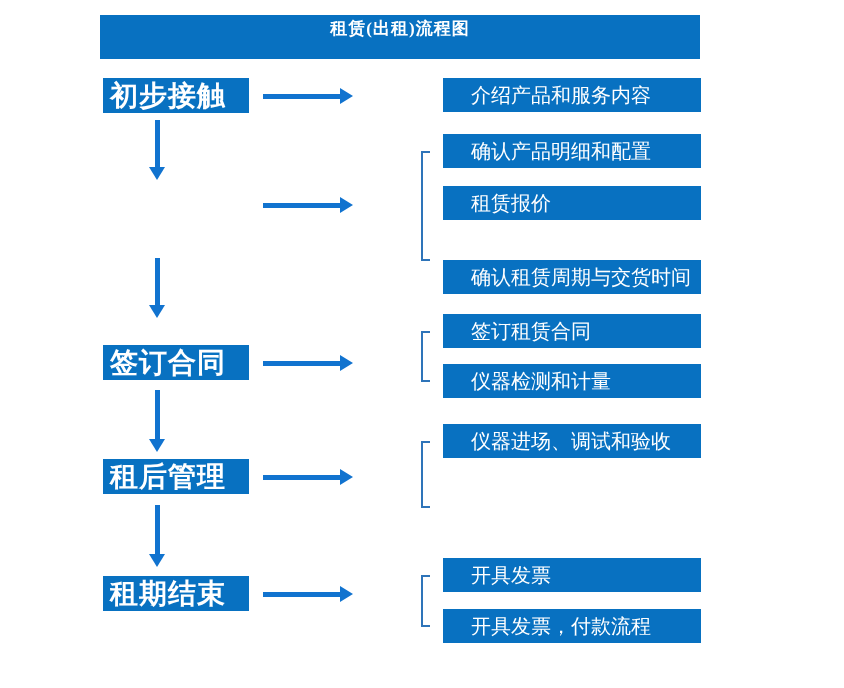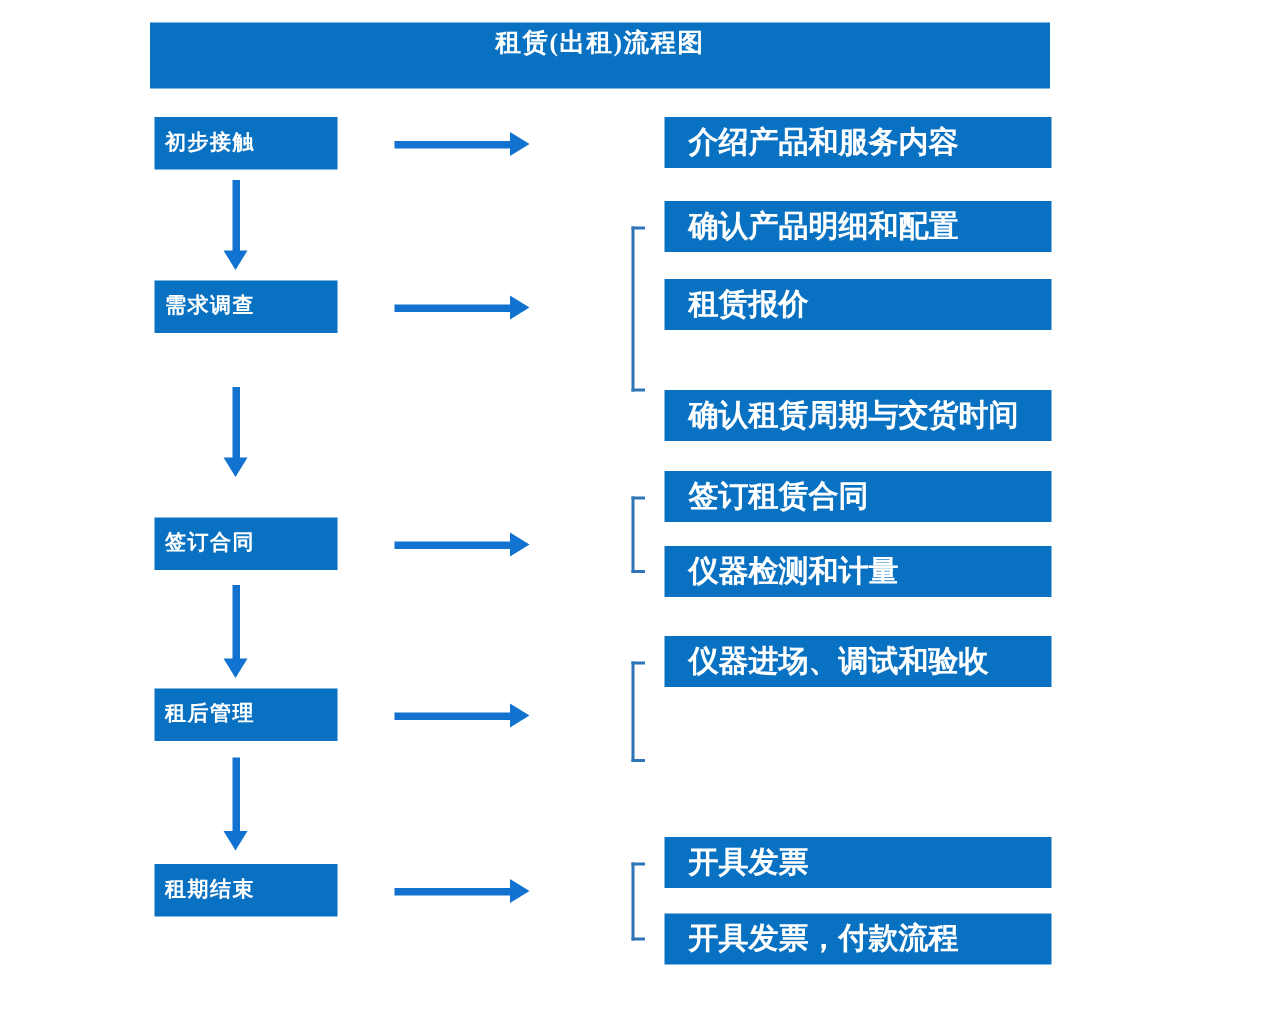--- a/index.html
+++ b/index.html
@@ -23,41 +23,41 @@
     color: #ffffff;
     font-size: 17px;
     font-weight: bold;
     text-align: center;
     line-height: 28px;
     letter-spacing: 1px;
   }
   .lbox {
     position: absolute;
     left: 103px;
-    width: 122px; height: 35px;
+    width: 146px; height: 35px;
     box-sizing: border-box;
     padding-left: 7px;
     background: var(--box, #0871C1);
     color: #ffffff;
-    font-size: 14px;
+    font-size: 28px;
     font-weight: bold;
     line-height: 35px;
     letter-spacing: 1px;
     white-space: nowrap;
   }
   .rbox {
     position: absolute;
     left: 443px;
     width: 258px; height: 34px;
     box-sizing: border-box;
-    padding-left: 16px;
+    padding-left: 28px;
     background: var(--box, #0871C1);
     color: #ffffff;
     font-size: 20px;
-    font-weight: bold;
+    font-weight: normal;
     line-height: 34px;
     white-space: nowrap;
   }
   .harrow {
     position: absolute;
     left: 263px;
     width: 90px; height: 16px;
   }
   .harrow .shaft {
     position: absolute;
@@ -103,21 +103,20 @@
   }
 </style>
 </head>
 <body>
 
 <div class="canvas">
 
   <div class="title-bar">租赁(出租)流程图</div>
 
   <div class="lbox" style="top:78px">初步接触</div>
-  <div class="lbox" style="top:187px">需求调查</div>
   <div class="lbox" style="top:345px">签订合同</div>
   <div class="lbox" style="top:459px">租后管理</div>
   <div class="lbox" style="top:576px">租期结束</div>
 
   <div class="varrow" style="top:120px;height:60px">
     <div class="shaft"></div>
     <div class="head"></div>
   </div>
   <div class="varrow" style="top:258px;height:60px">
     <div class="shaft"></div>

